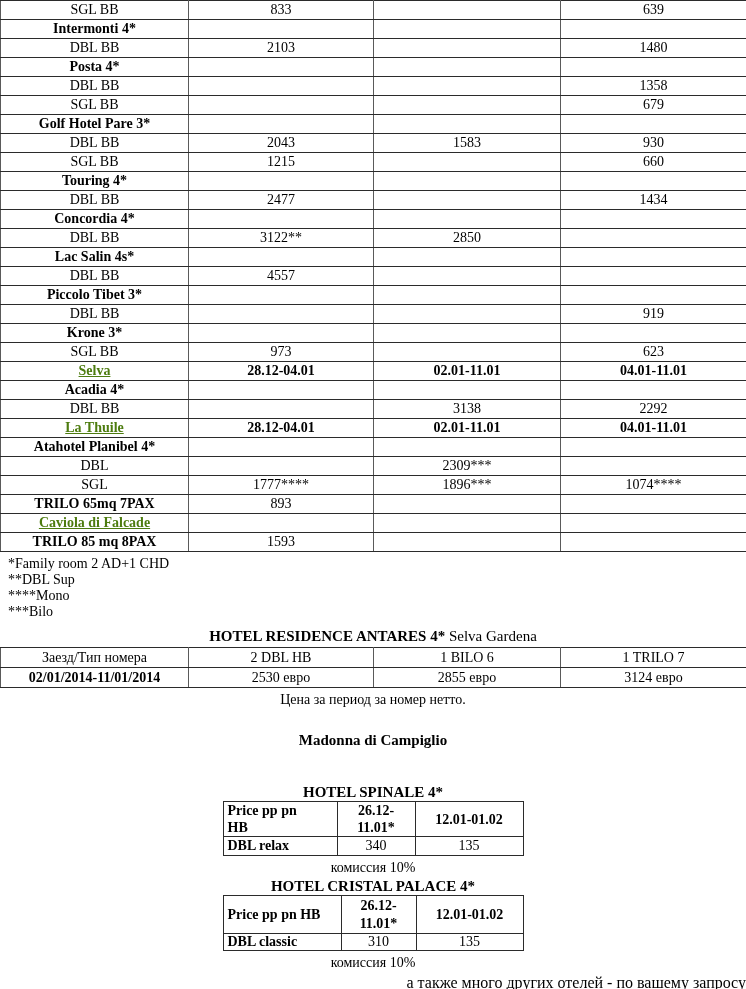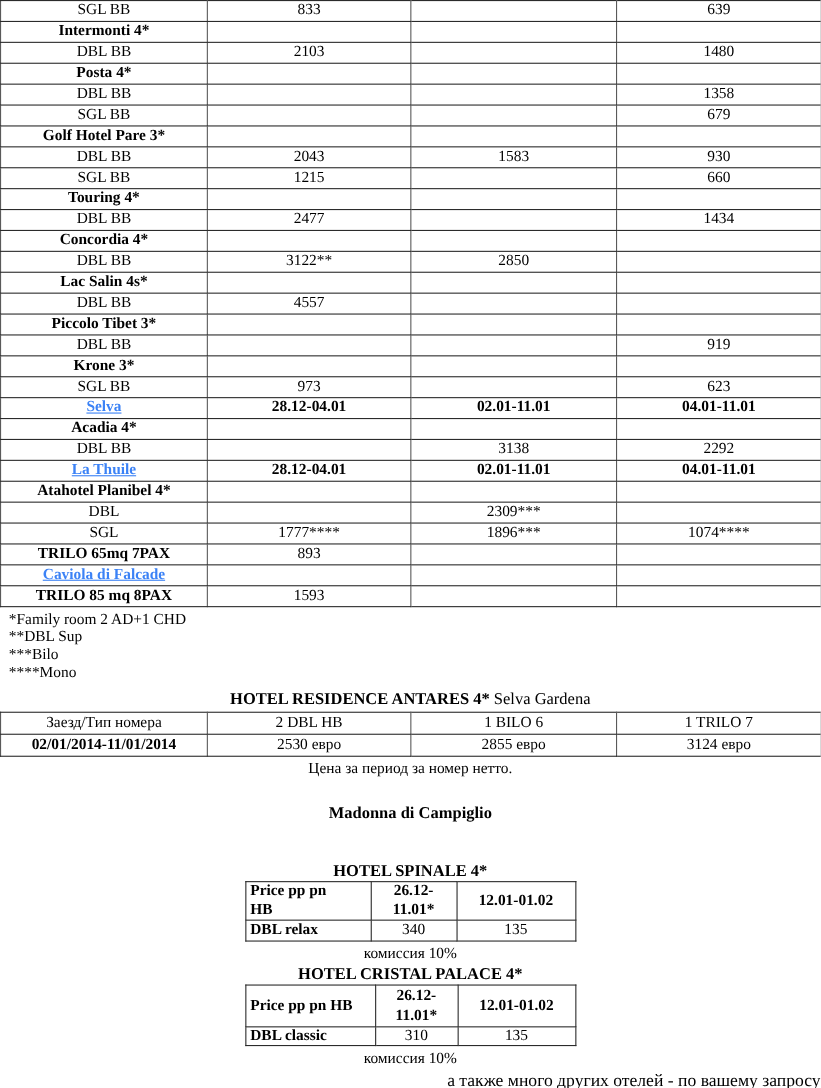--- a/index.html
+++ b/index.html
@@ -14,21 +14,21 @@
   table{border-collapse:collapse;table-layout:fixed;}
   .main-table{width:746px;font-size:14px;}
   .main-table td{
     border:1px solid #2b2b2b;
     border-left-color:#5a5a5a;border-right-color:#5a5a5a;
     height:18px;line-height:18px;
     text-align:center;padding:0;overflow:hidden;white-space:nowrap;
   }
   .row-hotel td:first-child{font-weight:bold;}
   .row-resort td{font-weight:bold;}
-  .resort-label{color:#3b82f6;font-weight:bold;text-decoration:underline;text-align:center;}
+  .resort-label{color:#4d7c0f;font-weight:bold;text-decoration:underline;text-align:center;}
 
   
   .footnotes{margin:4px 0 0 8px;font-size:14px;line-height:16px;}
 
   
   .antares-title{margin-top:9px;text-align:center;font-size:15px;line-height:15px;}
   .antares-title b{font-weight:bold;margin-top:22px;}
   .antares-table{width:746px;font-size:14px;margin-top:3px;}
   .antares-table td{
     border:1px solid #2b2b2b;border-left-color:#5a5a5a;border-right-color:#5a5a5a;
@@ -241,22 +241,22 @@
           <td>1593</td>
           <td></td>
           <td></td>
         </tr>
       </tbody>
   </table>
 
   <div class="footnotes">
       <div>*Family room 2 AD+1 CHD</div>
       <div>**DBL Sup</div>
+      <div>****Mono</div>
       <div>***Bilo</div>
-      <div>****Mono</div>
     </div>
 
   <div class="antares-title">
     <b>HOTEL RESIDENCE ANTARES 4*</b><span> Selva Gardena</span>
   </div>
 
   <table class="antares-table">
     <colgroup>
       <col style="width:188px">
         <col style="width:185px">

